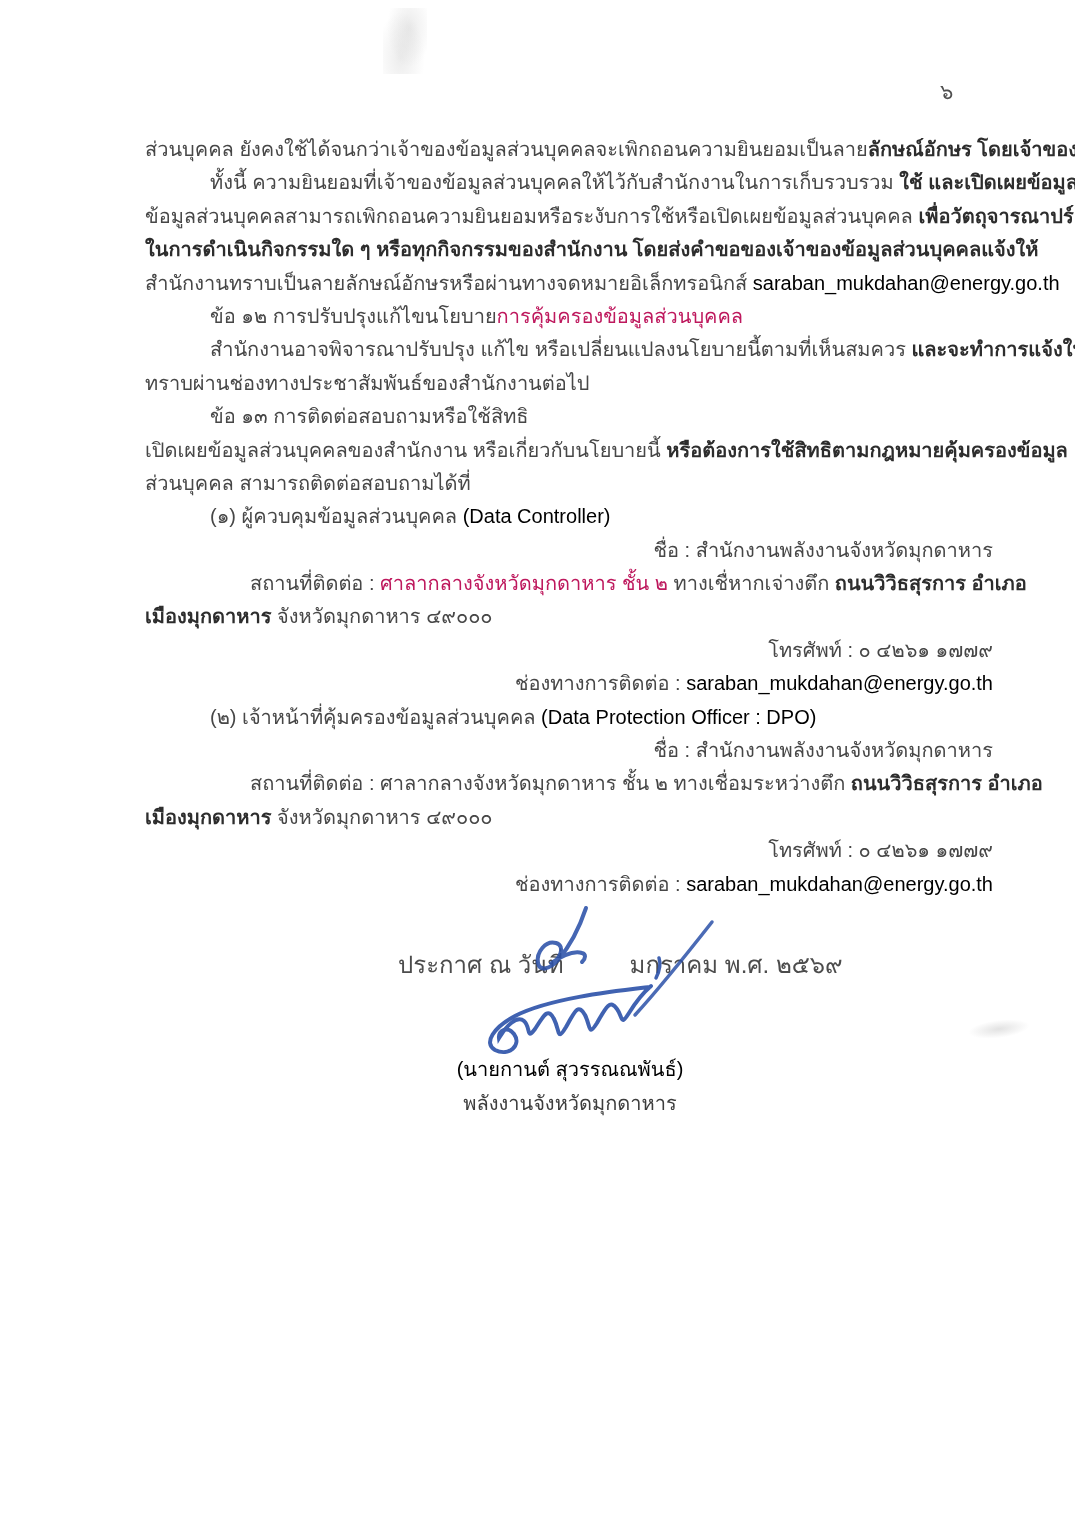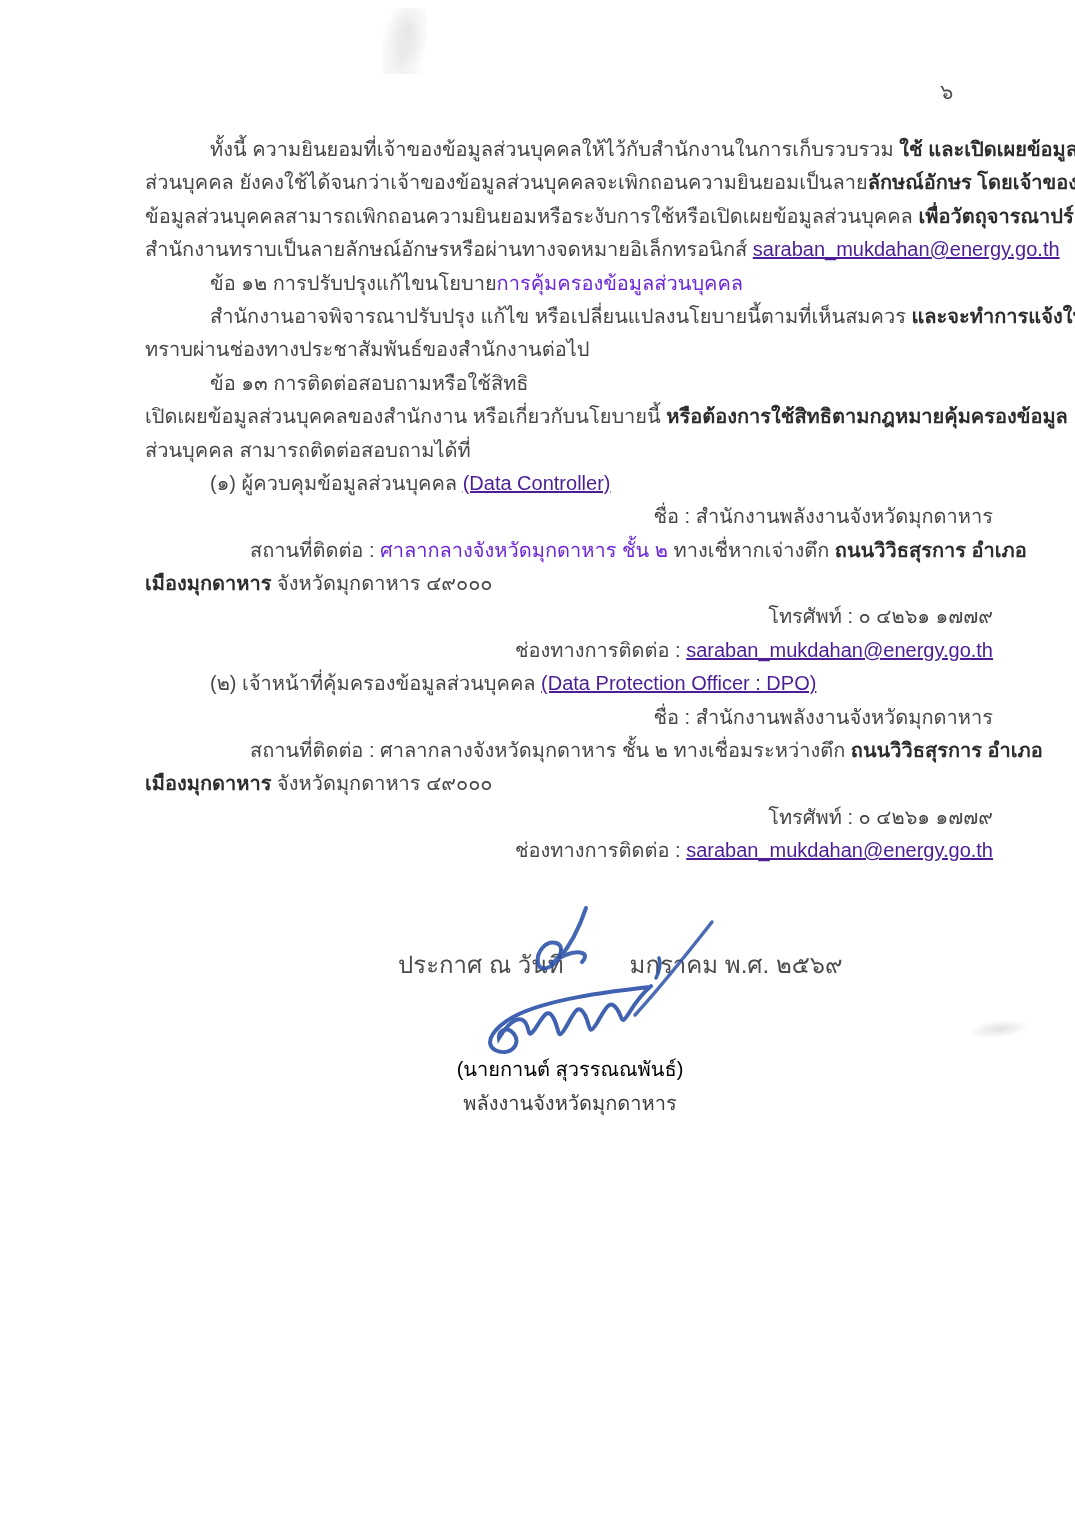--- a/index.html
+++ b/index.html
@@ -17,22 +17,22 @@
     font-size:21px; color:#4f4f4f;
   }
   .body-lines {
     position:absolute; top:133px; left:145px; width:848px;
     font-size:20px; line-height:33.4px;
   }
   .line { white-space:nowrap; height:33.4px; }
   .line.para, .line.item { padding-left:65px; }
   .line.sub { padding-left:105px;text-align:right; }
   .seg-bold  { font-weight:bold; color:#2d2d2d; }
-  .seg-light { color:#6d28d9; }
-  .seg-latin { color:#4c1d95;text-decoration:underline; }
+  .seg-light { color:#be185d; }
+  .seg-latin { color:#000000; }
   .date-row {
     position:absolute; top:945px; left:398px;
     display:flex; align-items:baseline;
     font-size:24px; color:#4c4c4c; white-space:nowrap;
   }
   .day-gap { width:66px; height:1px; }
   .signer-name {
     position:absolute; top:1053px; left:400px; width:340px;
     text-align:center; font-size:20px; color:#000000; white-space:nowrap;
   }
@@ -61,23 +61,24 @@
 <body>
 
 <div class="page">
 
   <div class="smudge smudge-top"></div>
   <div class="smudge smudge-right"></div>
 
   <div class="page-number">๖</div>
 
   <main class="body-lines">
+      <div class="line none"><span>ส่วนบุคคล ยังคงใช้ได้จนกว่าเจ้าของข้อมูลส่วนบุคคลจะเพิกถอนความยินยอมเป็นลาย</span><span class="seg-bold">ลักษณ์อักษร โดยเจ้าของ</span></div>
       <div class="line para"><span>ทั้งนี้ ความยินยอมที่เจ้าของข้อมูลส่วนบุคคลให้ไว้กับสำนักงานในการเก็บรวบรวม </span><span class="seg-bold">ใช้ และเปิดเผยข้อมูล</span></div>
-      <div class="line none"><span>ส่วนบุคคล ยังคงใช้ได้จนกว่าเจ้าของข้อมูลส่วนบุคคลจะเพิกถอนความยินยอมเป็นลาย</span><span class="seg-bold">ลักษณ์อักษร โดยเจ้าของ</span></div>
       <div class="line none"><span>ข้อมูลส่วนบุคคลสามารถเพิกถอนความยินยอมหรือระงับการใช้หรือเปิดเผยข้อมูลส่วนบุคคล </span><span class="seg-bold">เพื่อวัตถุจารณาปร์</span></div>
+      <div class="line none"><span class="seg-bold">ในการดำเนินกิจกรรมใด ๆ หรือทุกกิจกรรมของสำนักงาน โดยส่งคำขอของเจ้าของข้อมูลส่วนบุคคลแจ้งให้</span></div>
       <div class="line none"><span>สำนักงานทราบเป็นลายลักษณ์อักษรหรือผ่านทางจดหมายอิเล็กทรอนิกส์ </span><span class="seg-latin">saraban_mukdahan@energy.go.th</span></div>
       <div class="line para"><span>ข้อ ๑๒ การปรับปรุงแก้ไขนโยบาย</span><span class="seg-light">การคุ้มครองข้อมูลส่วนบุคคล</span></div>
       <div class="line para"><span>สำนักงานอาจพิจารณาปรับปรุง แก้ไข หรือเปลี่ยนแปลงนโยบายนี้ตามที่เห็นสมควร </span><span class="seg-bold">และจะทำการแจ้งให้</span></div>
       <div class="line none"><span>ทราบผ่านช่องทางประชาสัมพันธ์ของสำนักงานต่อไป</span></div>
       <div class="line para"><span>ข้อ ๑๓ การติดต่อสอบถามหรือใช้สิทธิ</span></div>
       <div class="line none"><span>เปิดเผยข้อมูลส่วนบุคคลของสำนักงาน หรือเกี่ยวกับนโยบายนี้ </span><span class="seg-bold">หรือต้องการใช้สิทธิตามกฎหมายคุ้มครองข้อมูล</span></div>
       <div class="line none"><span>ส่วนบุคคล สามารถติดต่อสอบถามได้ที่</span></div>
       <div class="line item"><span>(๑) ผู้ควบคุมข้อมูลส่วนบุคคล </span><span class="seg-latin">(Data Controller)</span></div>
       <div class="line sub"><span>ชื่อ : สำนักงานพลังงานจังหวัดมุกดาหาร</span></div>
       <div class="line sub"><span>สถานที่ติดต่อ : </span><span class="seg-light">ศาลากลางจังหวัดมุกดาหาร ชั้น ๒ </span><span>ทางเชื่หากเจ่างตึก </span><span class="seg-bold">ถนนวิวิธสุรการ อำเภอ</span></div>

